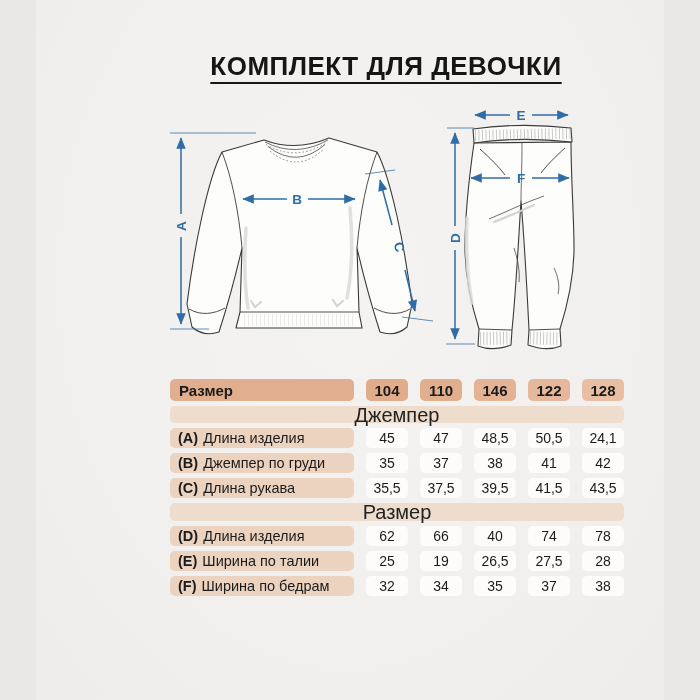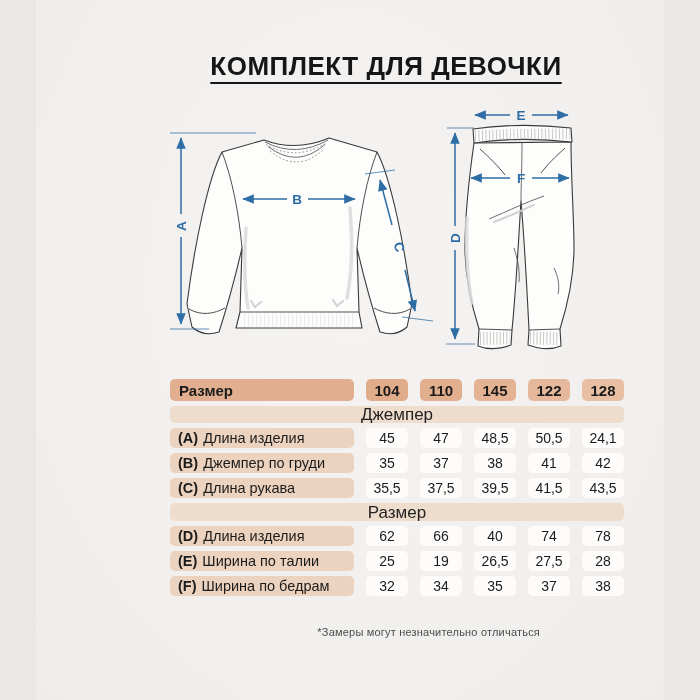--- a/index.html
+++ b/index.html
@@ -41,21 +41,21 @@
     display: flex; align-items: center; justify-content: center;
     font-size: 14px; line-height: 1;
   }
   .cell.hdr { background: #e1af8f; font-weight: bold; font-size: 15px; }
   .cell.hdr.lbl { justify-content: flex-start; padding-left: 9px; }
   .size-table > .hdr:nth-child(2) { background:#e1ac8a; }
   .size-table > .hdr:nth-child(3) { background:#e2af8e; }
   .size-table > .hdr:nth-child(4) { background:#e4b394; }
   .size-table > .hdr:nth-child(5) { background:#e6b89b; }
   .size-table > .hdr:nth-child(6) { background:#e9bfa4; }
-  .cell.section { grid-column: 1 / -1; background: #eedccd; font-size: 17px; color:#222; }
+  .cell.section { grid-column: 1 / -1; background: #eedccd; font-size: 20px; color:#222; }
   .cell.rowlabel {
     background: #ecd3bf;
     justify-content: flex-start; padding-left: 8px;
     font-size: 14.5px; gap: 5px; white-space: nowrap;
   }
   .cell.rowlabel .ltr { font-weight: bold; }
   .cell.val { background: #fdfcfb; }
 
   .footnote {
     position: absolute; top: 626px; right: 124px;
@@ -213,21 +213,21 @@
       <path class="arrow" d="M 21,152 L 21,241" marker-end="url(#ptAh)"></path>
       <text class="mletter" transform="translate(21,140) rotate(-90)" x="0" y="4.5">D</text>
     </g>
   </svg>
 
   <div class="size-table">
 
     <div class="cell hdr lbl">Размер</div>
     <div class="cell hdr">104</div>
     <div class="cell hdr">110</div>
-    <div class="cell hdr">145</div>
+    <div class="cell hdr">146</div>
     <div class="cell hdr">122</div>
     <div class="cell hdr">128</div>
 
     <div class="cell section">Джемпер</div>
 
     <div class="cell rowlabel">
       <span class="ltr">(A)</span>
       <span>Длина изделия</span>
     </div>
     <div class="cell val">45</div>
@@ -282,15 +282,14 @@
       <span class="ltr">(F)</span>
       <span>Ширина по бедрам</span>
     </div>
     <div class="cell val">32</div>
     <div class="cell val">34</div>
     <div class="cell val">35</div>
     <div class="cell val">37</div>
     <div class="cell val">38</div>
   </div>
 
-  <div class="footnote">*Замеры могут незначительно отличаться</div>
 
 </div>
 
 </body></html>

